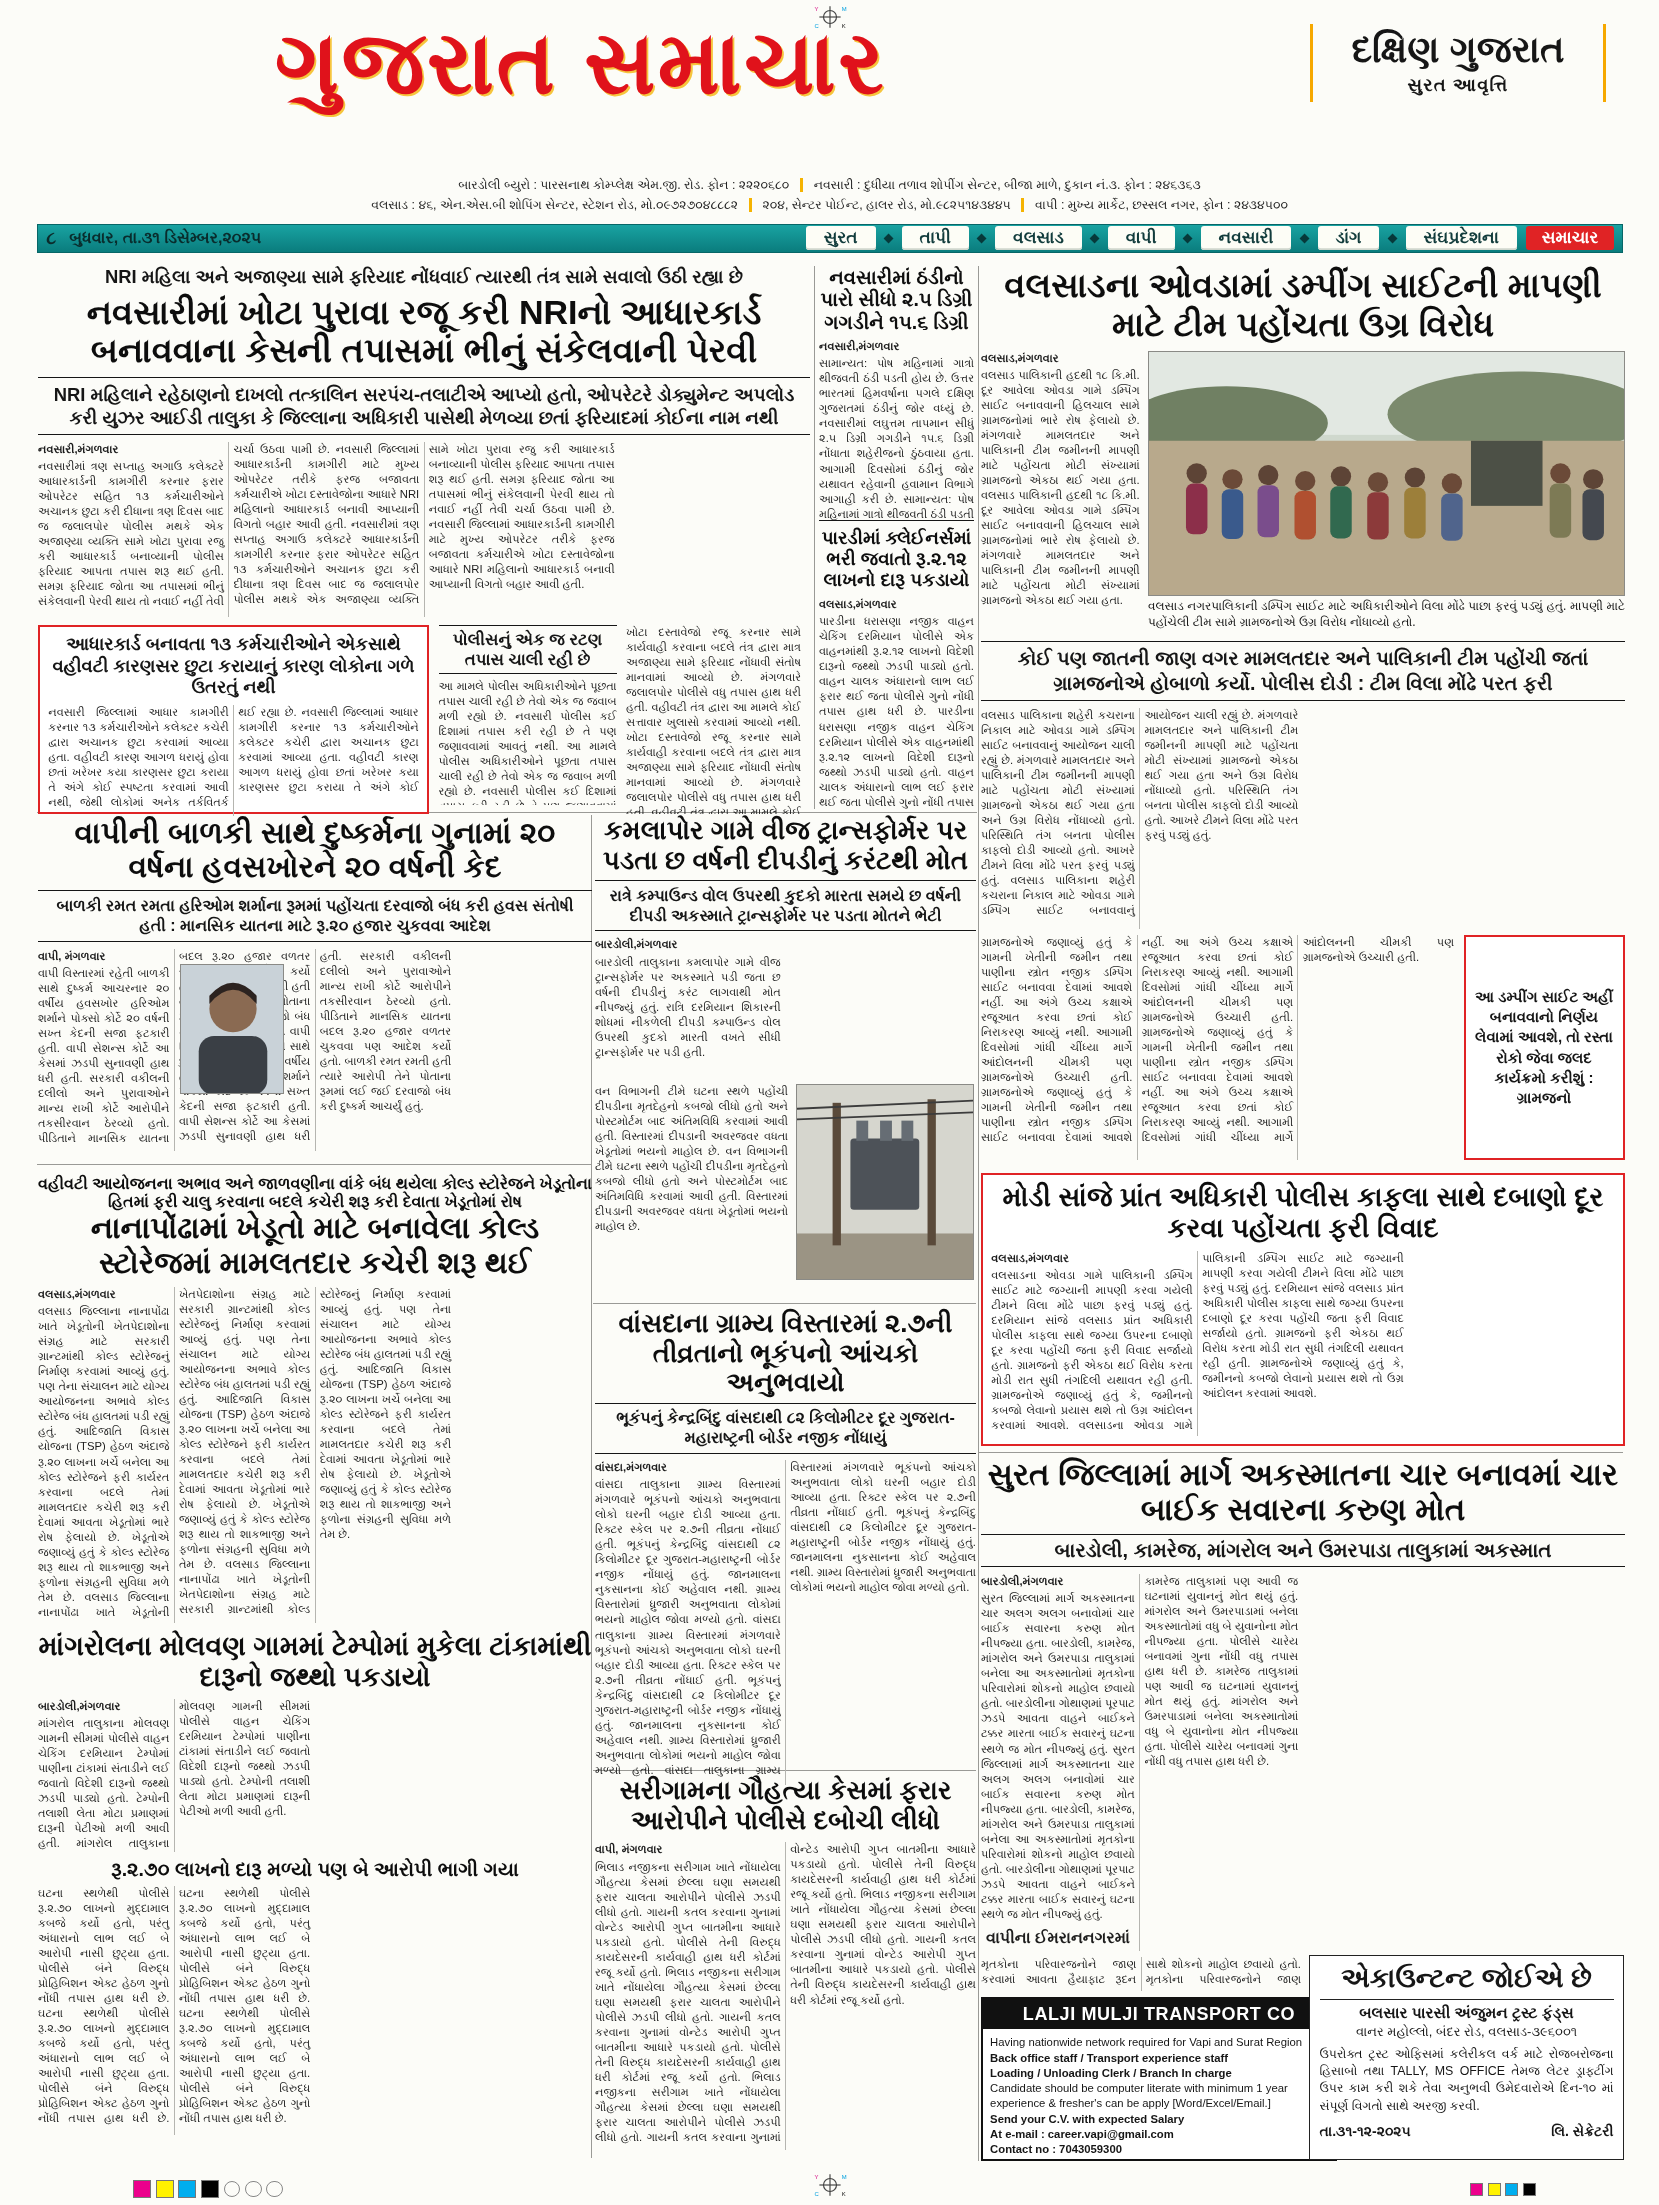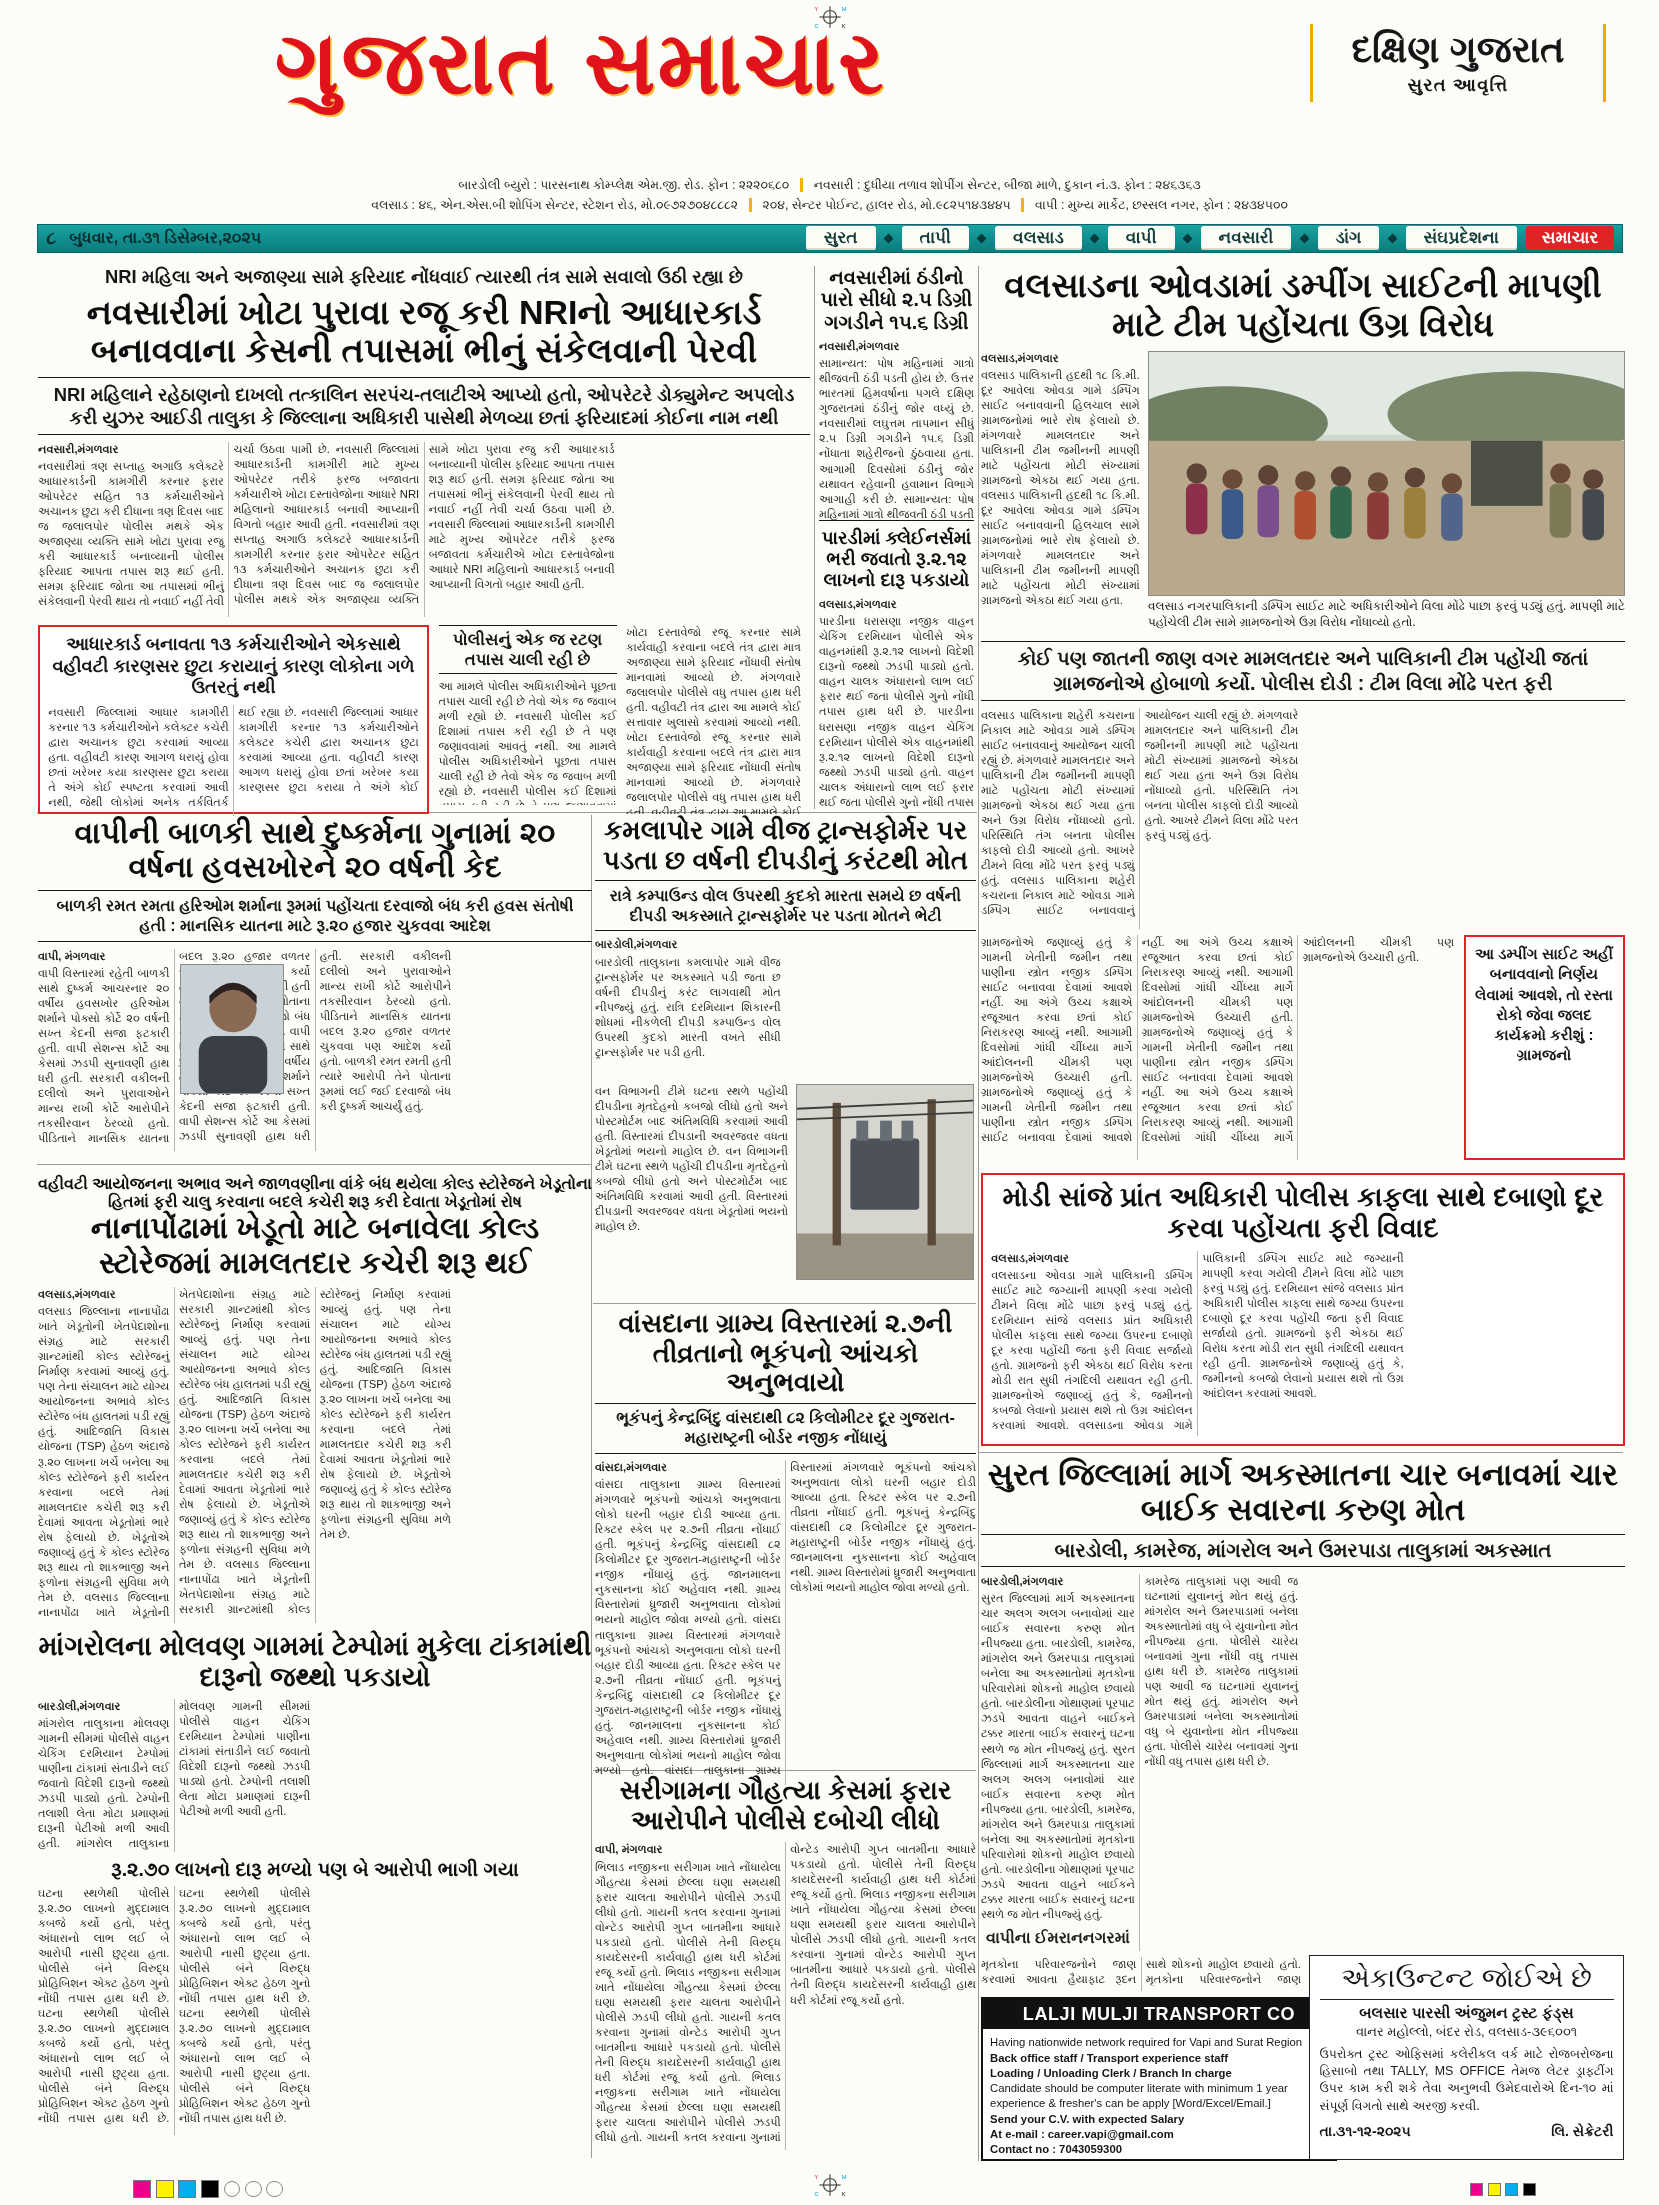--- a/index.html
+++ b/index.html
@@ -54,21 +54,21 @@
                  font-size:16.6px; font-weight:800; text-align:center; line-height:1.2; }
   .photo-frame { background:#d8d8d2; border:0.6px solid #8a8a86; overflow:hidden; }
   .caption { font-size:12px; line-height:1.3; text-align:justify; margin-top:3.6px; color:#111; }
 
   
   .ad-transport { border:2.4px solid #111; background:#fff; display:flex; flex-direction:column; }
   .ad-transport-title { background:#111; color:#fff; font-weight:800; font-size:18px; text-align:center; padding:4.7px 2.4px; letter-spacing:0.6px; }
   .ad-transport-body { padding:6px 7.1px; font-size:11.3px; line-height:1.35; }
   .ad-transport-body .em { font-weight:700; }
   .ad-acct { border:1.8px solid #222; background:#fff; padding:7.1px 9.5px; }
-  .ad-acct-title { font-size:27px; font-weight:400; text-align:center; border-bottom:1.2px solid #222; padding-bottom:4.7px; }
+  .ad-acct-title { font-size:27px; font-weight:700; text-align:center; border-bottom:1.2px solid #222; padding-bottom:4.7px; }
   .ad-acct-org { font-size:15.4px; font-weight:700; text-align:center; margin-top:4.7px; }
   .ad-acct-addr { font-size:13px; text-align:center; margin-top:1.2px; }
   .ad-acct-body { font-size:12.4px; line-height:1.4; text-align:justify; margin-top:6px; }
   .ad-acct-foot { display:flex; justify-content:space-between; font-size:14px; font-weight:700; margin-top:8.3px; }
 
   
   .cmyk-bar { display:flex; gap:4.7px; align-items:center; }
   .cmyk-sq { width:18px; height:18px; border:0.6px solid #777; }
   .cmyk-circ { width:16.6px; height:16.6px; border:1.2px solid #888; border-radius:50%; }
 </style>
@@ -238,21 +238,21 @@
       </div>
     </div>
     <div class="subhead" style="margin-top:7.1px; font-size:19.6px;">કોઈ પણ જાતની જાણ વગર મામલતદાર અને પાલિકાની ટીમ પહોંચી જતાં ગ્રામજનોએ હોબાળો કર્યો. પોલીસ દોડી : ટીમ વિલા મોંઢે પરત ફરી</div>
     <div class="body cols4" style="margin-top:7.1px; height:221px;">
       <span>વલસાડ પાલિકાના શહેરી કચરાના નિકાલ માટે ઓવડા ગામે ડમ્પિંગ સાઈટ બનાવવાનું આયોજન ચાલી રહ્યું છે. મંગળવારે મામલતદાર અને પાલિકાની ટીમ જમીનની માપણી માટે પહોંચતા મોટી સંખ્યામાં ગ્રામજનો એકઠા થઈ ગયા હતા અને ઉગ્ર વિરોધ નોંધાવ્યો હતો. પરિસ્થિતિ તંગ બનતા પોલીસ કાફલો દોડી આવ્યો હતો. આખરે ટીમને વિલા મોંઢે પરત ફરવું પડ્યું હતું. વલસાડ પાલિકાના શહેરી કચરાના નિકાલ માટે ઓવડા ગામે ડમ્પિંગ સાઈટ બનાવવાનું આયોજન ચાલી રહ્યું છે. મંગળવારે મામલતદાર અને પાલિકાની ટીમ જમીનની માપણી માટે પહોંચતા મોટી સંખ્યામાં ગ્રામજનો એકઠા થઈ ગયા હતા અને ઉગ્ર વિરોધ નોંધાવ્યો હતો. પરિસ્થિતિ તંગ બનતા પોલીસ કાફલો દોડી આવ્યો હતો. આખરે ટીમને વિલા મોંઢે પરત ફરવું પડ્યું હતું.</span>
     </div>
     <div style="display:flex; gap:9.5px; margin-top:6px; height:225px;">
       <div class="body cols3" style="width:473px; height:225px;">
         <span>ગ્રામજનોએ જણાવ્યું હતું કે ગામની ખેતીની જમીન તથા પાણીના સ્ત્રોત નજીક ડમ્પિંગ સાઈટ બનાવવા દેવામાં આવશે નહીં. આ અંગે ઉચ્ચ કક્ષાએ રજૂઆત કરવા છતાં કોઈ નિરાકરણ આવ્યું નથી. આગામી દિવસોમાં ગાંધી ચીંધ્યા માર્ગે આંદોલનની ચીમકી પણ ગ્રામજનોએ ઉચ્ચારી હતી. ગ્રામજનોએ જણાવ્યું હતું કે ગામની ખેતીની જમીન તથા પાણીના સ્ત્રોત નજીક ડમ્પિંગ સાઈટ બનાવવા દેવામાં આવશે નહીં. આ અંગે ઉચ્ચ કક્ષાએ રજૂઆત કરવા છતાં કોઈ નિરાકરણ આવ્યું નથી. આગામી દિવસોમાં ગાંધી ચીંધ્યા માર્ગે આંદોલનની ચીમકી પણ ગ્રામજનોએ ઉચ્ચારી હતી. ગ્રામજનોએ જણાવ્યું હતું કે ગામની ખેતીની જમીન તથા પાણીના સ્ત્રોત નજીક ડમ્પિંગ સાઈટ બનાવવા દેવામાં આવશે નહીં. આ અંગે ઉચ્ચ કક્ષાએ રજૂઆત કરવા છતાં કોઈ નિરાકરણ આવ્યું નથી. આગામી દિવસોમાં ગાંધી ચીંધ્યા માર્ગે આંદોલનની ચીમકી પણ ગ્રામજનોએ ઉચ્ચારી હતી.</span>
       </div>
-      <div class="redbox" style="width:161px; display:flex; ">
+      <div class="redbox" style="width:161px; display:flex; align-items:center;">
         <div style="font-size:15px; font-weight:800; text-align:center; line-height:1.35;">આ ડમ્પીંગ સાઈટ અહીં બનાવવાનો નિર્ણય લેવામાં આવશે, તો રસ્તા રોકો જેવા જલદ કાર્યક્રમો કરીશું : ગ્રામજનો</div>
       </div>
     </div>
   </div>
 
   <div class="abs redbox" style="left:981px; top:1173px; width:644px; height:273px;">
     <div class="hl h46">મોડી સાંજે પ્રાંત અધિકારી પોલીસ કાફલા સાથે દબાણો દૂર કરવા પહોંચતા ફરી વિવાદ</div>
     <div class="body cols3" style="margin-top:7.1px; height:185px;">
       <span class="dateline">વલસાડ,મંગળવાર</span>
       <span>વલસાડના ઓવડા ગામે પાલિકાની ડમ્પિંગ સાઈટ માટે જગ્યાની માપણી કરવા ગયેલી ટીમને વિલા મોંઢે પાછા ફરવું પડ્યું હતું. દરમિયાન સાંજે વલસાડ પ્રાંત અધિકારી પોલીસ કાફલા સાથે જગ્યા ઉપરના દબાણો દૂર કરવા પહોંચી જતા ફરી વિવાદ સર્જાયો હતો. ગ્રામજનો ફરી એકઠા થઈ વિરોધ કરતા મોડી રાત સુધી તંગદિલી યથાવત રહી હતી. ગ્રામજનોએ જણાવ્યું હતું કે, જમીનનો કબજો લેવાનો પ્રયાસ થશે તો ઉગ્ર આંદોલન કરવામાં આવશે. વલસાડના ઓવડા ગામે પાલિકાની ડમ્પિંગ સાઈટ માટે જગ્યાની માપણી કરવા ગયેલી ટીમને વિલા મોંઢે પાછા ફરવું પડ્યું હતું. દરમિયાન સાંજે વલસાડ પ્રાંત અધિકારી પોલીસ કાફલા સાથે જગ્યા ઉપરના દબાણો દૂર કરવા પહોંચી જતા ફરી વિવાદ સર્જાયો હતો. ગ્રામજનો ફરી એકઠા થઈ વિરોધ કરતા મોડી રાત સુધી તંગદિલી યથાવત રહી હતી. ગ્રામજનોએ જણાવ્યું હતું કે, જમીનનો કબજો લેવાનો પ્રયાસ થશે તો ઉગ્ર આંદોલન કરવામાં આવશે.</span>

